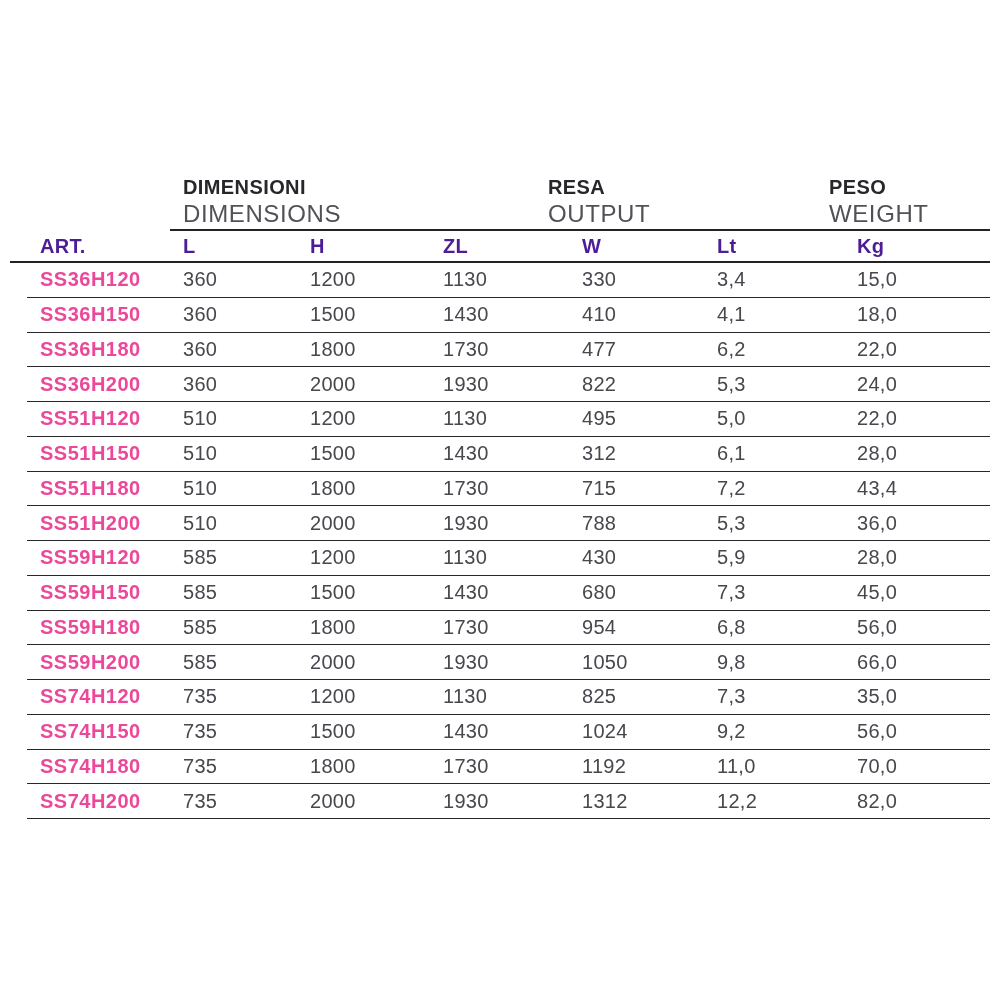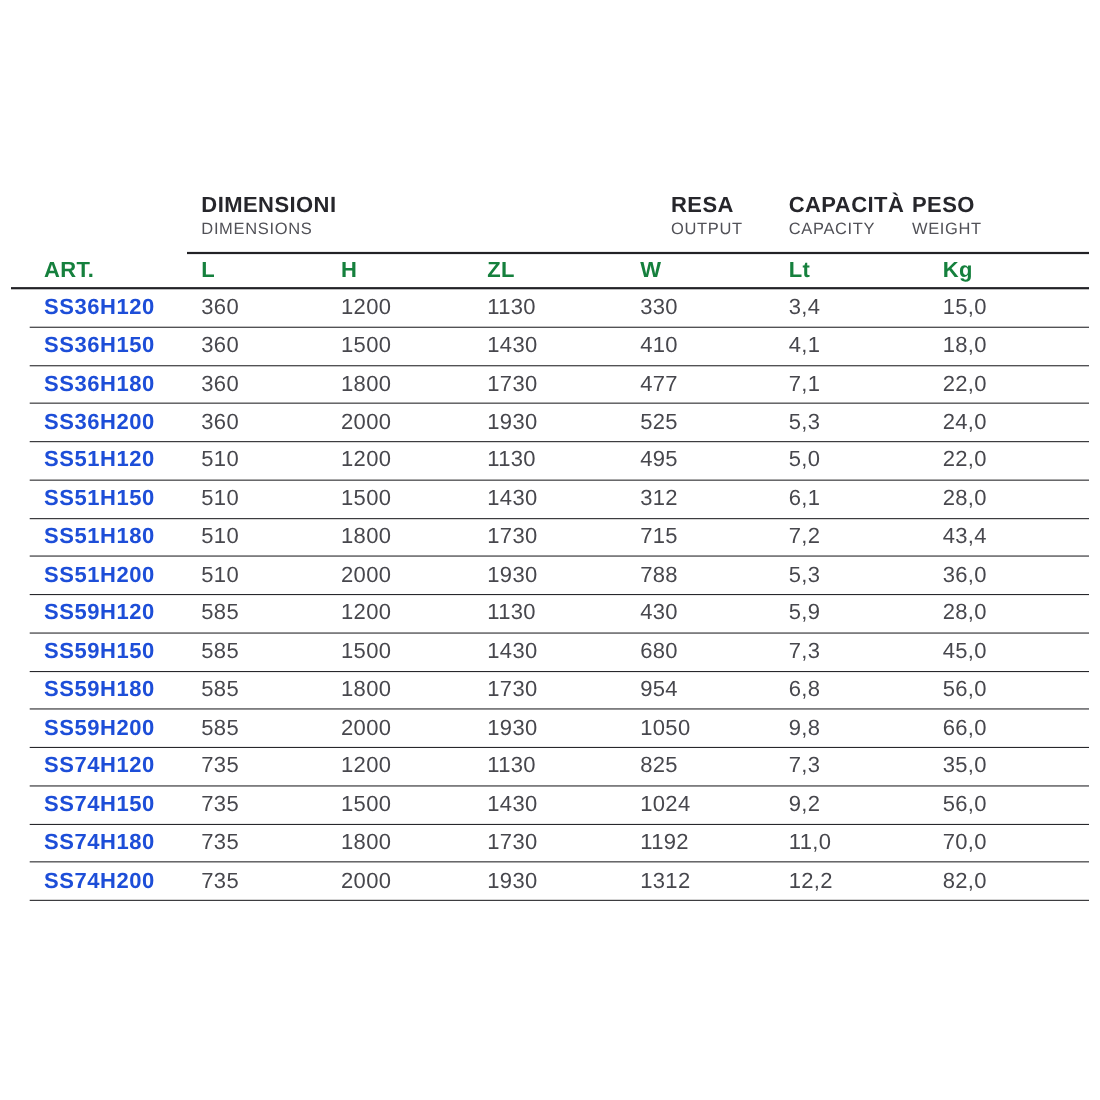--- a/index.html
+++ b/index.html
@@ -27,27 +27,27 @@
     line-height: 1.18;
     white-space: nowrap;
   }
   .group .it {
     font-size: 20px;
     font-weight: 700;
     letter-spacing: 0.4px;
     color: #26262b;
   }
   .group .en {
-    font-size: 15px;
+    font-size: 24px;
     font-weight: 400;
     letter-spacing: 0.6px;
     color: #515157;
   }
   .group.g0 { left: 183px; }
-  .group.g1 { left: 610px; }
+  .group.g1 { left: 548px; }
   .group.g2 { left: 717px; }
   .group.g3 { left: 829px; }
 
   .group-underline {
     position: absolute;
     top: 229px;
     left: 170px;
     width: 820px;
     height: 2px;
     background: #222226;
@@ -60,21 +60,21 @@
     left: 27px;
     width: 963px;
     height: 31px;
     display: grid;
     grid-template-columns: 156px 127px 133px 139px 135px 140px 133px;
     align-items: end;
   }
   .subheader-row .cell {
     font-size: 20px;
     font-weight: 700;
-    color: #15803d;
+    color: #4c1d95;
     letter-spacing: 0.3px;
     padding-bottom: 3px;
   }
   .subheader-row .cell:first-child { padding-left: 13px; }
 
   .header-line {
     position: absolute;
     top: 261px;
     left: 10px;
     width: 980px;
@@ -99,42 +99,38 @@
   }
   .row .cell {
     font-size: 20px;
     font-weight: 400;
     color: #47474d;
     letter-spacing: 0.3px;
     white-space: nowrap;
   }
   .row .cell.art {
     font-weight: 700;
-    color: #1d4ed8;
+    color: #ec4899;
     padding-left: 13px;
     letter-spacing: 0.5px;
   }
 </style>
 </head>
 <body>
 
 <div class="page">
 
   <div class="group-headers">
     <div class="group g0">
       <div class="it">DIMENSIONI</div>
       <div class="en">DIMENSIONS</div>
     </div>
     <div class="group g1">
       <div class="it">RESA</div>
       <div class="en">OUTPUT</div>
-    </div>
-    <div class="group g2">
-      <div class="it">CAPACITÀ</div>
-      <div class="en">CAPACITY</div>
     </div>
     <div class="group g3">
       <div class="it">PESO</div>
       <div class="en">WEIGHT</div>
     </div>
   </div>
 
   <div class="group-underline"></div>
 
   <div class="subheader-row">
@@ -167,29 +163,29 @@
       <div class="cell">410</div>
       <div class="cell">4,1</div>
       <div class="cell">18,0</div>
     </div>
       <div class="row">
       <div class="cell art">SS36H180</div>
       <div class="cell">360</div>
       <div class="cell">1800</div>
       <div class="cell">1730</div>
       <div class="cell">477</div>
-      <div class="cell">7,1</div>
+      <div class="cell">6,2</div>
       <div class="cell">22,0</div>
     </div>
       <div class="row">
       <div class="cell art">SS36H200</div>
       <div class="cell">360</div>
       <div class="cell">2000</div>
       <div class="cell">1930</div>
-      <div class="cell">525</div>
+      <div class="cell">822</div>
       <div class="cell">5,3</div>
       <div class="cell">24,0</div>
     </div>
       <div class="row">
       <div class="cell art">SS51H120</div>
       <div class="cell">510</div>
       <div class="cell">1200</div>
       <div class="cell">1130</div>
       <div class="cell">495</div>
       <div class="cell">5,0</div>

